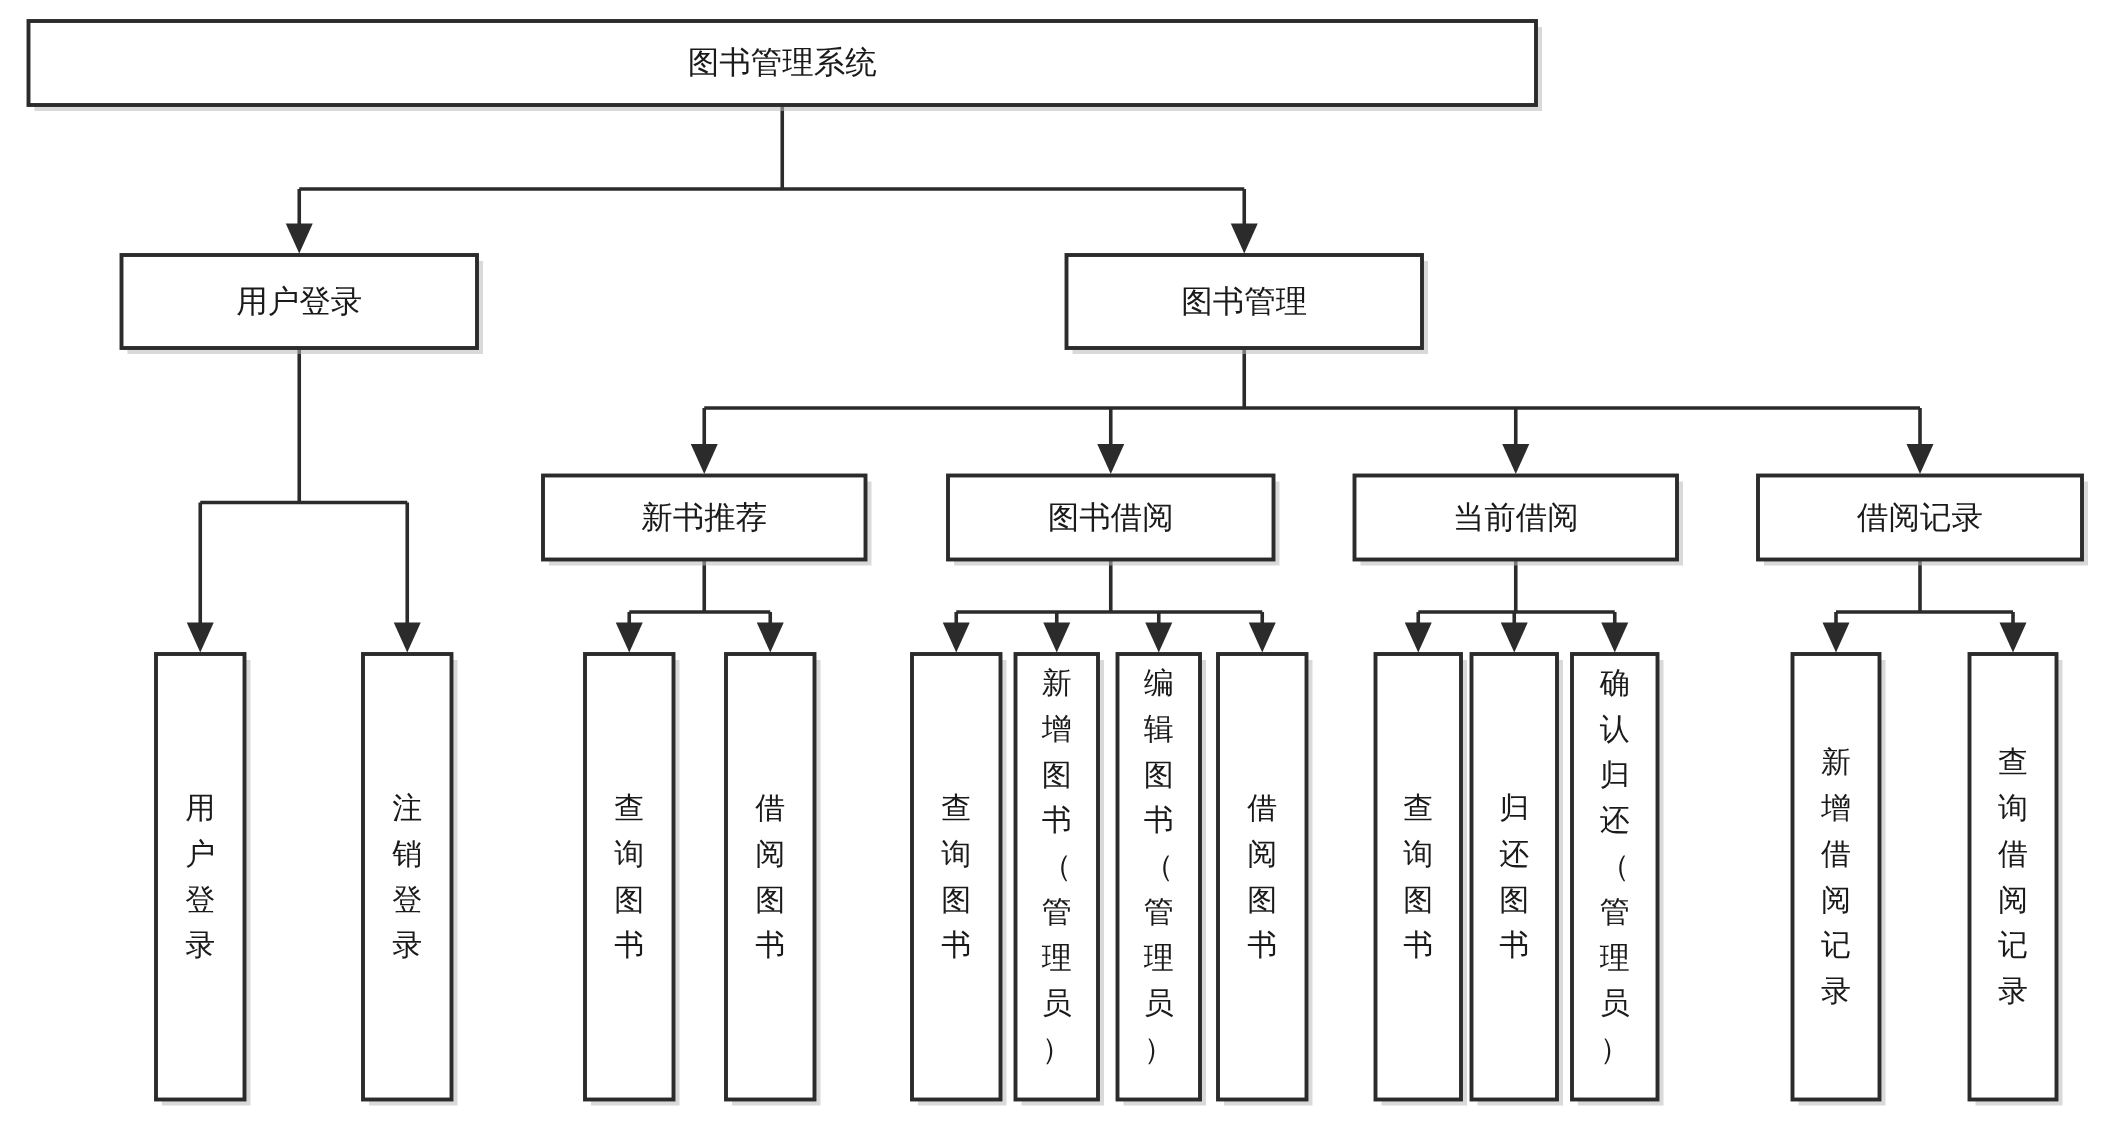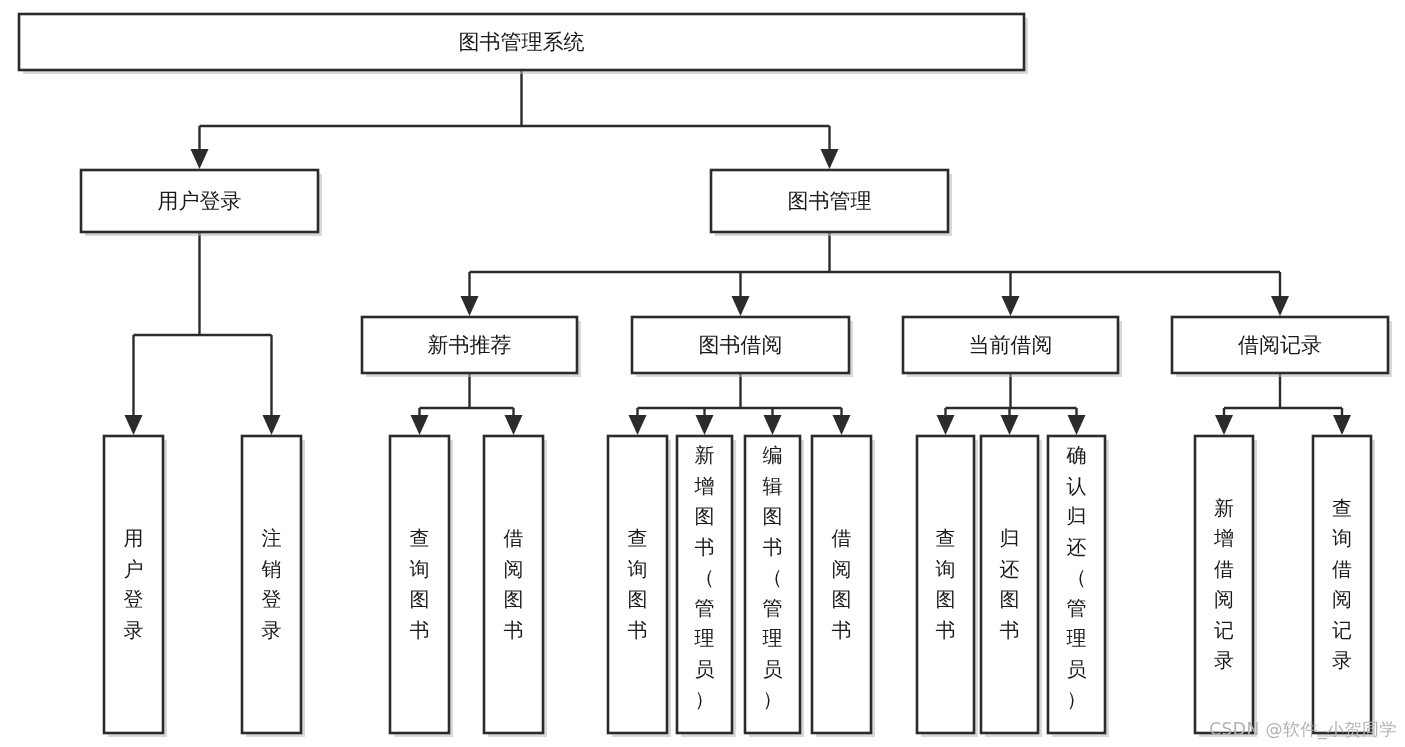--- a/index.html
+++ b/index.html
@@ -226,14 +226,13 @@
           <rect x="1195" y="436" width="58" height="297" class="node-box"></rect>
           <text x="1224" class="node-label-vertical"><tspan x="1224" y="514.96">新</tspan><tspan x="1224" y="545.46">增</tspan><tspan x="1224" y="575.96">借</tspan><tspan x="1224" y="606.46">阅</tspan><tspan x="1224" y="636.96">记</tspan><tspan x="1224" y="667.46">录</tspan></text>
         </g>
         <g>
           <rect x="1317" y="440" width="58" height="297" class="node-shadow"></rect>
           <rect x="1313" y="436" width="58" height="297" class="node-box"></rect>
           <text x="1342" class="node-label-vertical"><tspan x="1342" y="514.96">查</tspan><tspan x="1342" y="545.46">询</tspan><tspan x="1342" y="575.96">借</tspan><tspan x="1342" y="606.46">阅</tspan><tspan x="1342" y="636.96">记</tspan><tspan x="1342" y="667.46">录</tspan></text>
         </g>
       </g>
   </svg>
-  <div class="watermark-text">CSDN @软件_小贺同学</div>
 </div>
 
 </body></html>

